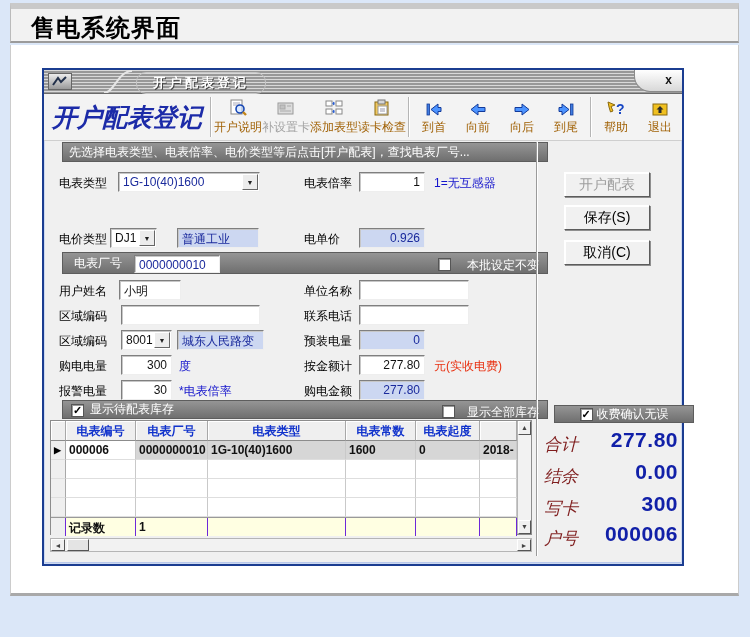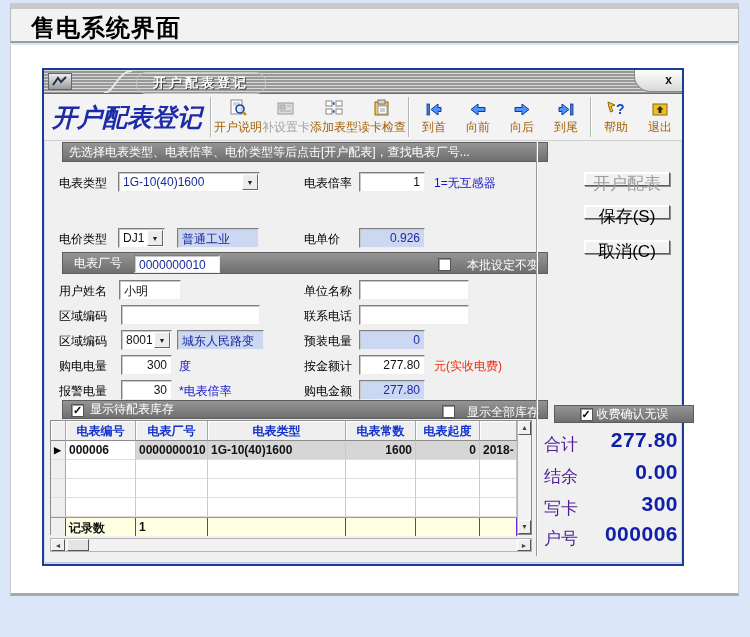--- a/index.html
+++ b/index.html
@@ -75,44 +75,44 @@
   .grid { position:absolute; left:0; top:0; right:14px; bottom:0; }
   .grow { display:grid; grid-template-columns:15px 70px 72px 138px 70px 64px 1fr; height:19px; }
   .grow.head { height:20px; background:#efefef; }
   .gcell { border-right:1px solid #c9c9c9; border-bottom:1px solid #dedede; padding:2px 3px; white-space:nowrap; overflow:hidden; }
   .head .gcell { border-right:1px solid #a8a8a8; border-bottom:1px solid #8c8c8c; color:#1133cc; text-align:center;
     box-shadow:inset 1px 1px 0 #fff; }
   .sel { background:#efefef; border-right:1px solid #a8a8a8; }
   .row1 .gcell { background:#d6d6d6; color:#111; }
   .row1 .cell-first { background:#fff; }
   .row1 .sel { background:#efefef; color:#000; font-size:9px; padding-top:4px; }
-  .num-c { text-align:right; }
+  .num-c { }
   .gfoot { display:grid; grid-template-columns:15px 70px 72px 138px 70px 64px 1fr; height:19px; background:#ffffe2; border-top:1px solid #9a9a9a; }
   .gfoot .gcell { border-right:1px solid #6d28d9; border-bottom:none; }
   .gfoot .sel { background:#efefef; }
 
   .vscroll { position:absolute; right:0; top:0; width:14px; bottom:0; background:#f2f2f2; border-left:1px solid #b5b5b5; }
   .sbtn { position:absolute; left:0; width:13px; height:14px; background:#f0f0f0; border:1px solid #555;
     border-top-color:#fff; border-left-color:#fff; font-size:7px; color:#444; text-align:center; line-height:12px; }
   .hscroll { position:absolute; left:2px; top:397px; width:482px; height:14px; background:#f2f2f2; border:1px solid #b5b5b5; }
   .hbtn { position:absolute; top:0; width:14px; height:12px; background:#f0f0f0; border:1px solid #555;
     border-top-color:#fff; border-left-color:#fff; font-size:7px; color:#444; text-align:center; line-height:11px; }
   .hthumb { position:absolute; left:16px; top:0; width:22px; height:12px; background:#e4e4e4; border:1px solid #555;
     border-top-color:#fff; border-left-color:#fff; }
 
   
   .rp-head { position:absolute; left:0; top:1px; width:140px; height:20px; justify-content:center; }
-  .btn3d { position:absolute; left:44px; width:86px; height:14px; background:#f1f1f1;
+  .btn3d { position:absolute; left:24px; width:86px; height:25px; background:#f1f1f1;
     border:1px solid #5c5c5c; border-top-color:#fff; border-left-color:#fff;
     box-shadow:1px 1px 0 #8f8f8f, inset 1px 1px 0 #fff;
-    font-size:17px; color:#000; text-align:center; line-height:22px; cursor:default; }
+    font-size:14px; color:#000; text-align:center; line-height:22px; cursor:default; }
   .btn3d.disabled { color:#9e9e9e; }
   .confirmbar { position:absolute; left:0; top:264px; width:140px; height:18px; justify-content:center; gap:4px; font-size:12px; }
   .trow { position:absolute; left:0; width:140px; height:30px; }
-  .trow .tl { position:absolute; left:4px; top:5px; font-family:"DejaVu Serif", serif; font-size:17px; color:#4c1d95; }
+  .trow .tl { position:absolute; left:4px; top:5px; font-family:"DejaVu Serif", serif; font-style:italic; font-size:17px; color:#7f1d1d; }
   .trow .tv { position:absolute; right:2px; top:0px; font-size:21px; font-weight:bold; color:#1120a8; letter-spacing:0.5px; }
 </style>
 </head>
 <body>
 
 <div class="card-header">
   <div class="card-title">售电系统界面</div>
 </div>
 <div class="card-body"></div>
 
@@ -261,21 +261,21 @@
           <span class="ddbtn">▼</span>
         </div>
         <span class="lbl" style="left:256px">电表倍率</span>
         <div class="field num" style="left:311px;width:66px">1</div>
         <span class="hintb" style="left:386px">1=无互感器</span>
       </div>
 
 
       <div class="frow" style="top:87px">
         <span class="lbl" style="left:11px">电价类型</span>
-        <div class="field" style="left:70px;width:47px;padding-right:16px">
+        <div class="field" style="left:62px;width:47px;padding-right:16px">
           <span>DJ1</span>
           <span class="ddbtn">▼</span>
         </div>
         <div class="field ro" style="left:129px;width:82px">普通工业</div>
         <span class="lbl" style="left:256px">电单价</span>
         <div class="field ro num" style="left:311px;width:66px">0.926</div>
       </div>
 
       <div class="darkbar" style="position:absolute;left:0;top:111px;width:486px;height:22px">
         <span style="margin-left:11px">电表厂号</span>

